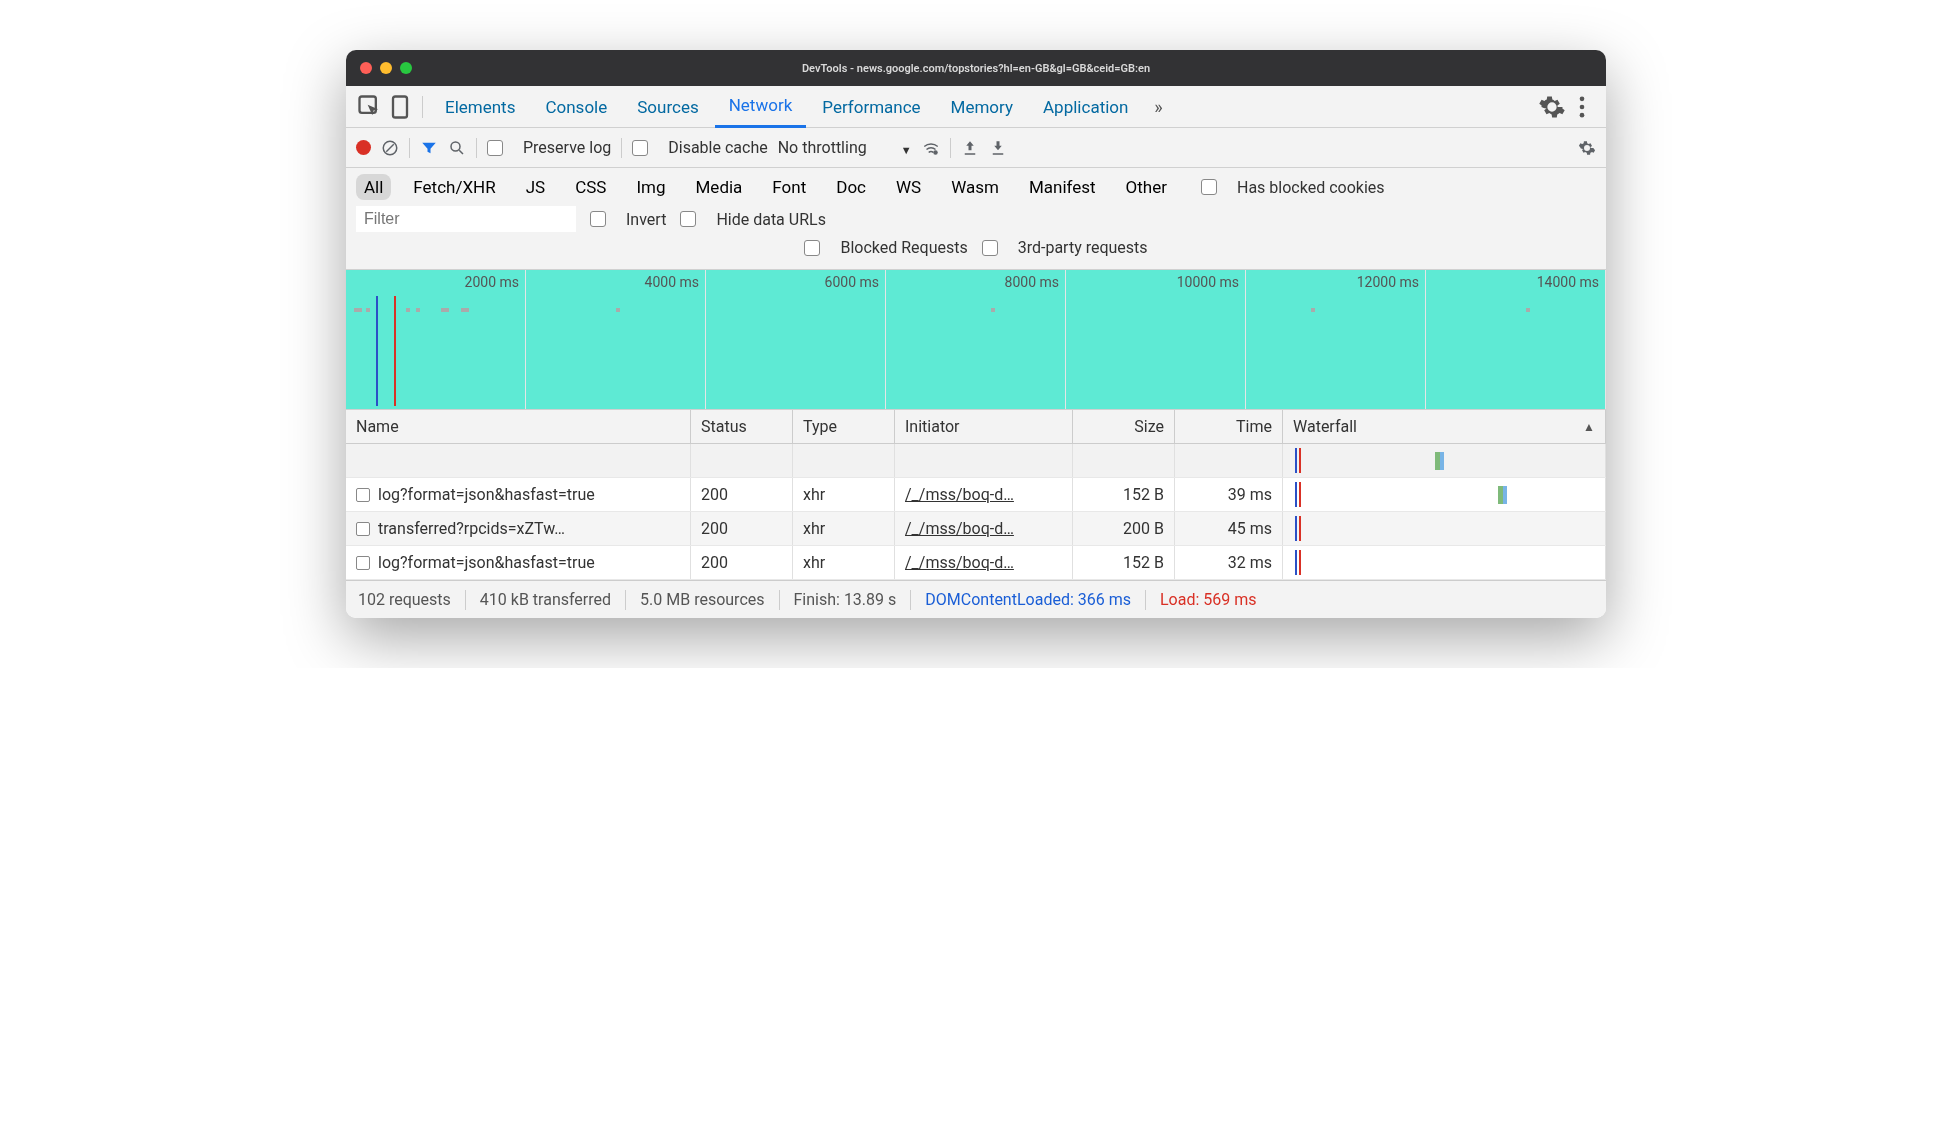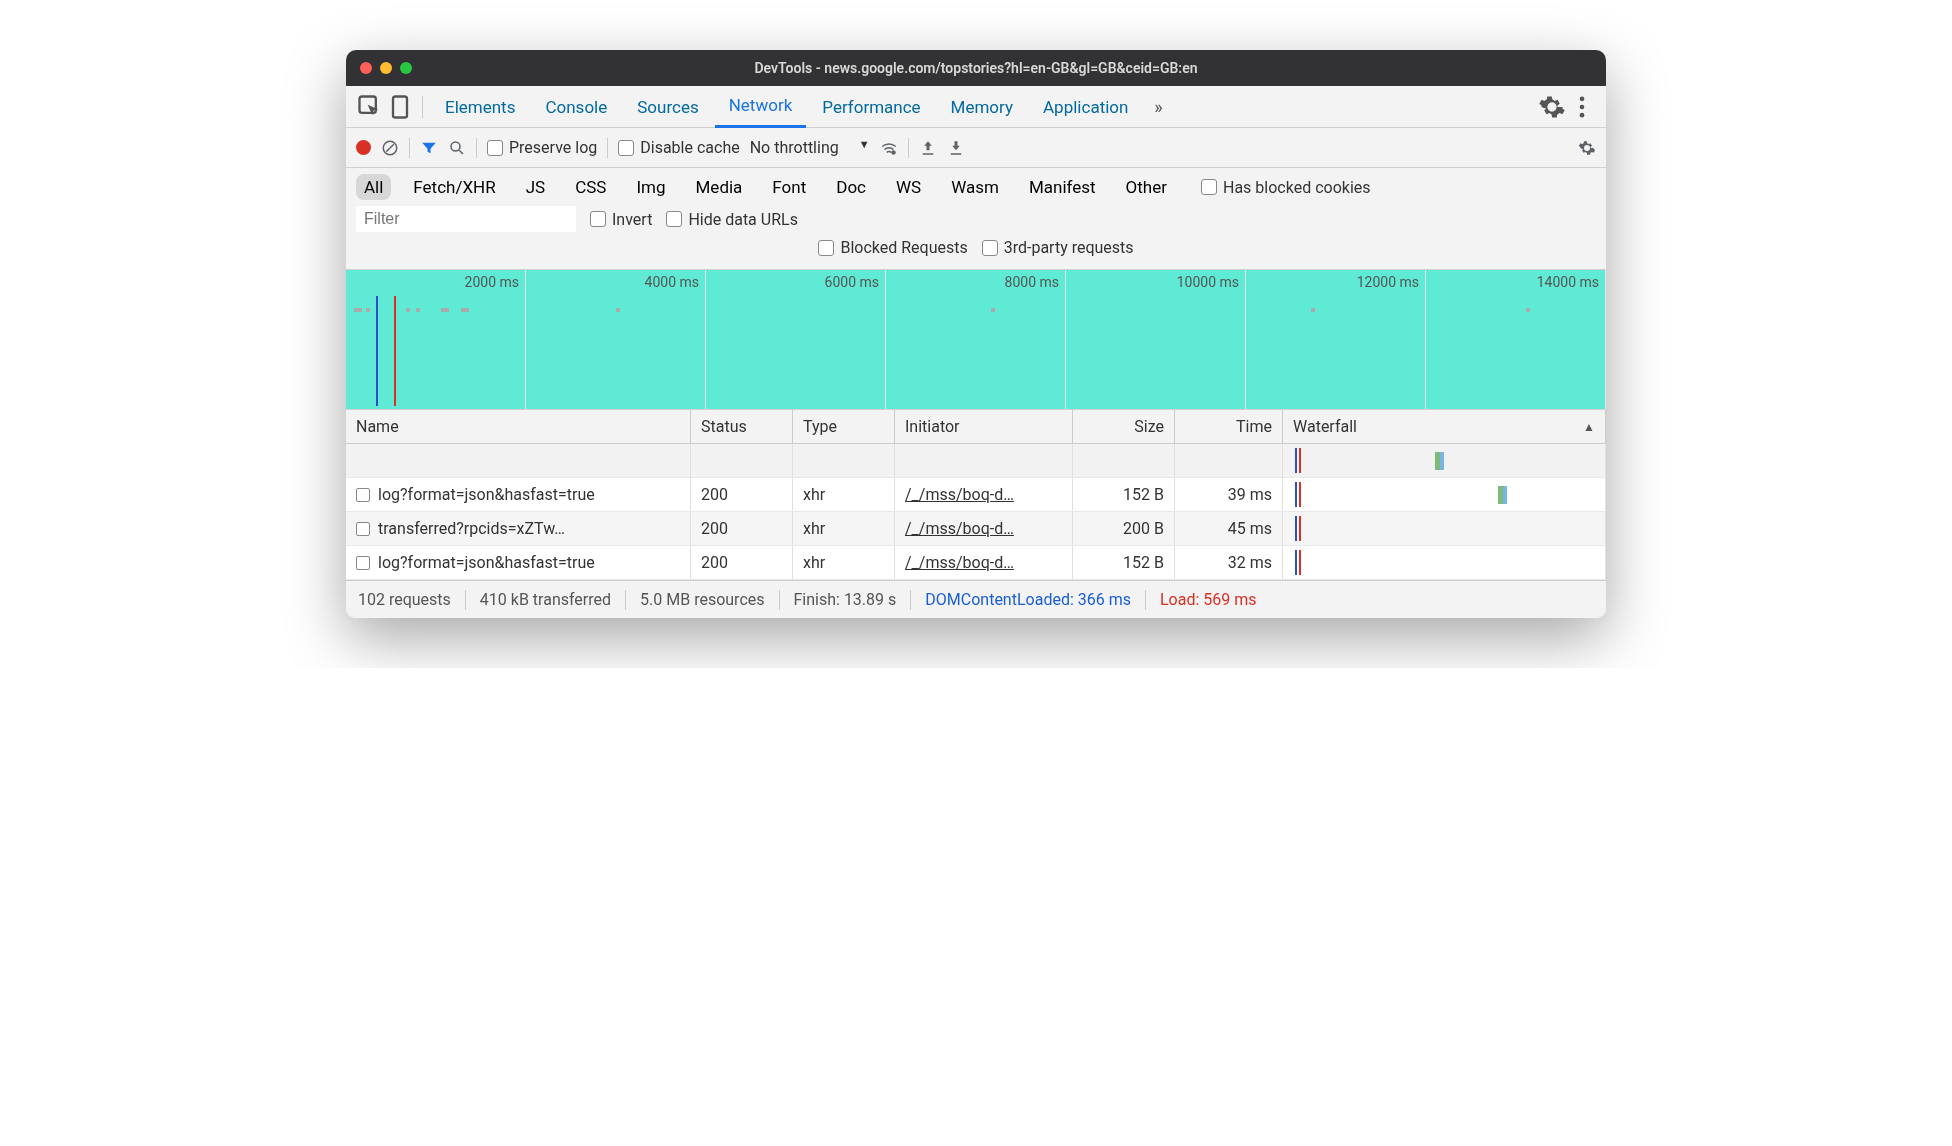--- a/index.html
+++ b/index.html
@@ -4,35 +4,35 @@
 <style>
 * { box-sizing: border-box; margin: 0; padding: 0; }
 body { font-family: -apple-system, BlinkMacSystemFont, "Segoe UI", Roboto, sans-serif; background: #fff; overflow: hidden; }
 .window { width: 1260px; margin: 50px auto; border-radius: 10px; overflow: hidden; box-shadow: 0 20px 60px rgba(0,0,0,0.35); background: #fff; }
 .titlebar { background: #323234; height: 36px; display: flex; align-items: center; padding: 0 14px; position: relative; }
 .traffic { display: flex; gap: 8px; }
 .traffic span { width: 12px; height: 12px; border-radius: 50%; display: block; }
 .traffic .r { background: #ff5f57; }
 .traffic .y { background: #febc2e; }
 .traffic .g { background: #28c840; }
-.title { position: absolute; left: 0; right: 0; text-align: center; color: #d9d9d9; font-size: 14px; font-weight: 600; }
+.title { position: absolute; left: 0; right: 0; text-align: center; color: #d9d9d9; font-size: 11px; font-weight: 600; }
 .tabs { display: flex; align-items: center; border-bottom: 1px solid #d0d0d0; background: #f3f3f3; height: 42px; padding: 0 10px; gap: 2px; }
 .tabs .icon-btn { width: 28px; height: 28px; display: flex; align-items: center; justify-content: center; color: #555; cursor: pointer; }
 .tabs .sep { width: 1px; height: 22px; background: #ccc; margin: 0 6px; }
 .tabs .tab { padding: 0 14px; height: 42px; display: flex; align-items: center; color: #0369a1; font-size: 17px; cursor: pointer; }
 .tabs .tab.active { color: #1a73e8; border-bottom: 3px solid #1a73e8; }
 .tabs .spacer { flex: 1; }
 .toolbar { display: flex; align-items: center; border-bottom: 1px solid #d0d0d0; background: #f3f3f3; height: 40px; padding: 0 10px; gap: 10px; }
 .toolbar .sep { width: 1px; height: 20px; background: #ccc; }
 .record { width: 15px; height: 15px; border-radius: 50%; background: #d93025; cursor: pointer; }
 .icon { width: 18px; height: 18px; color: #5f6368; cursor: pointer; display: flex; align-items: center; justify-content: center; }
 .icon.blue { color: #1a73e8; }
-.chk-wrap { display: flex; align-items: center; gap: 6px; font-size: 16px; color: #333; }
+.chk-wrap { display: flex; align-items: center; gap: 20px; font-size: 16px; color: #333; }
 .chk { width: 16px; height: 16px; border: 1.5px solid #888; border-radius: 3px; background: #fff; cursor: pointer; }
-.throttle { display: flex; align-items: flex-start; gap: 6px; font-size: 16px; color: #333; cursor: pointer; }
+.throttle { display: flex; align-items: flex-end; gap: 20px; font-size: 16px; color: #333; cursor: pointer; }
 .filterbar { padding: 6px 10px 8px; background: #f3f3f3; border-bottom: 1px solid #d0d0d0; }
 .filterrow { display: flex; align-items: center; gap: 14px; flex-wrap: wrap; margin-bottom: 6px; }
 .filter-input { width: 220px; height: 26px; padding: 2px 8px; border: none; background: #fff; font-size: 16px; color: #666; outline: none; }
 .pill { padding: 3px 8px; border-radius: 8px; font-size: 17px; cursor: pointer; }
 .pill.active { background: #d7d7d7; }
 .timeline { height: 140px; border-bottom: 1px solid #d0d0d0; position: relative; background: #5eead4; }
 .timeline-ticks { display: flex; position: absolute; top: 0; left: 0; right: 0; height: 100%; }
 .timeline-tick { flex: 1; border-right: 1px solid #e5e5e5; position: relative; font-size: 14px; color: #555; }
 .timeline-tick span { position: absolute; top: 4px; right: 6px; }
 .mark-blue { position: absolute; width: 2px; height: 110px; background: #2b50c6; top: 26px; }

